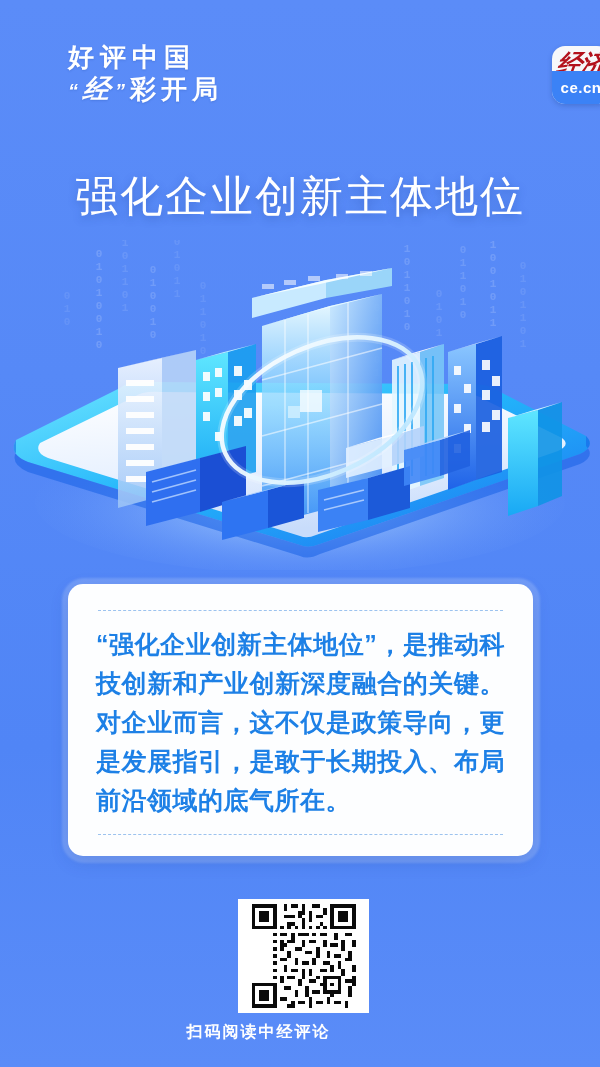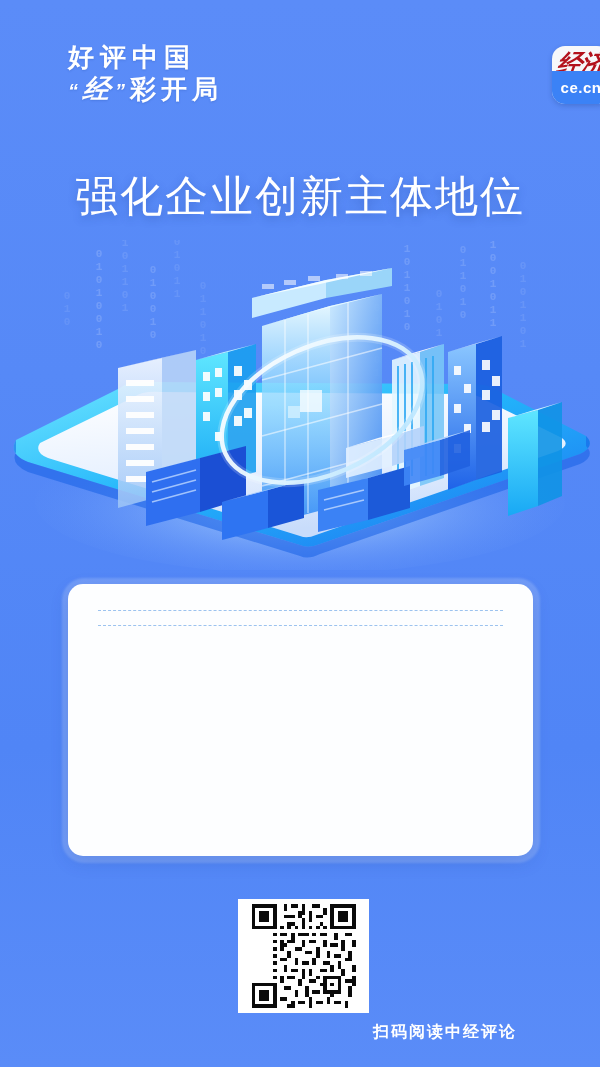--- a/index.html
+++ b/index.html
@@ -106,21 +106,21 @@
   .dash-bottom{margin-top:14px;}
   
   .qrbox{
     position:absolute;left:238px;top:899px;
     width:131px;height:114px;background:#ffffff;
     padding:5px;box-sizing:border-box;
   }
   .qr{display:block;width:121px;height:104px;}
   .qrcap{
     position:absolute;top:1022px;left:0;width:517px;
-    text-align:right;color:#ffffff;
+    text-align:center;color:#ffffff;
     font-size:16px;font-weight:bold;letter-spacing:2px;
   }
 </style>
 </head>
 <body>
 
 <div class="poster">
 
   <div class="header">
     <div class="brand">
@@ -358,20 +358,21 @@
       <g transform="rotate(-24 322 170)">
         <ellipse cx="322" cy="170" rx="106" ry="64" fill="none" stroke="url(#ringG)" stroke-width="4.5" opacity=".95"></ellipse>
         <ellipse cx="322" cy="170" rx="106" ry="64" fill="none" stroke="#ffffff" stroke-width="9" opacity=".18"></ellipse>
       </g>
     </svg>
   </div>
 
   <div class="card-glow"></div>
   <div class="card">
     <div class="dash"></div>
+    <div class="quote">“强化企业创新主体地位”，是推动科技创新和产业创新深度融合的关键。对企业而言，这不仅是政策导向，更是发展指引，是敢于长期投入、布局前沿领域的底气所在。</div>
     <div class="dash dash-bottom"></div>
   </div>
 
   <div class="qrbox">
     <svg class="qr" viewBox="0 0 29 29" shape-rendering="crispEdges">
       <rect width="29" height="29" fill="#ffffff"></rect>
       <g fill="#0a0a0a">
 
         <rect x="0" y="0" width="7" height="1"></rect>
           <rect x="0" y="6" width="7" height="1"></rect>

